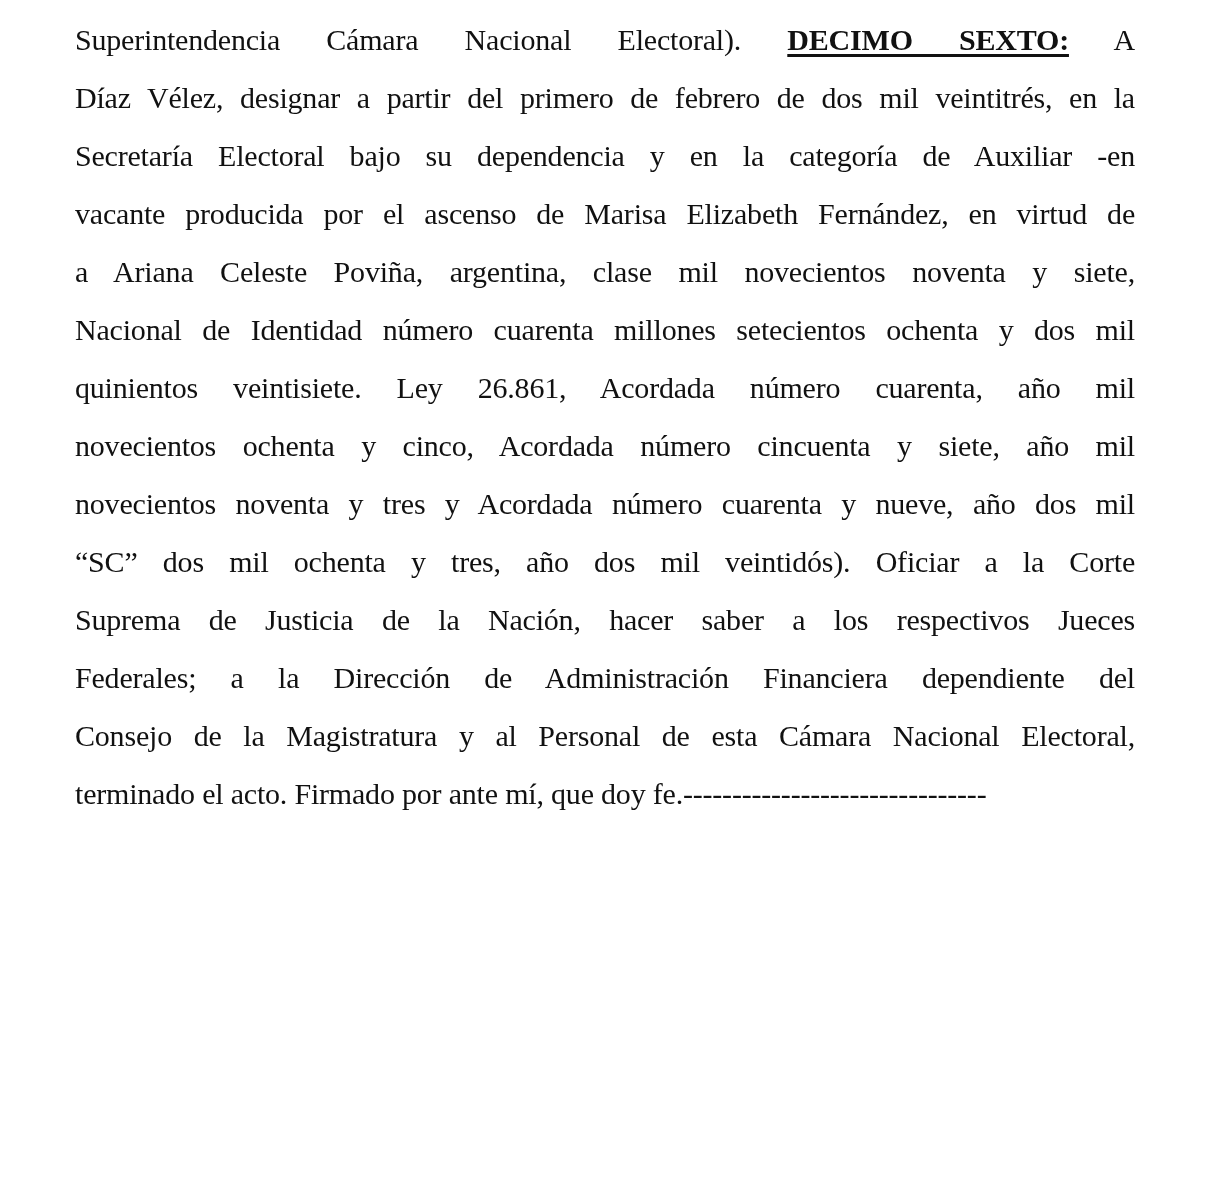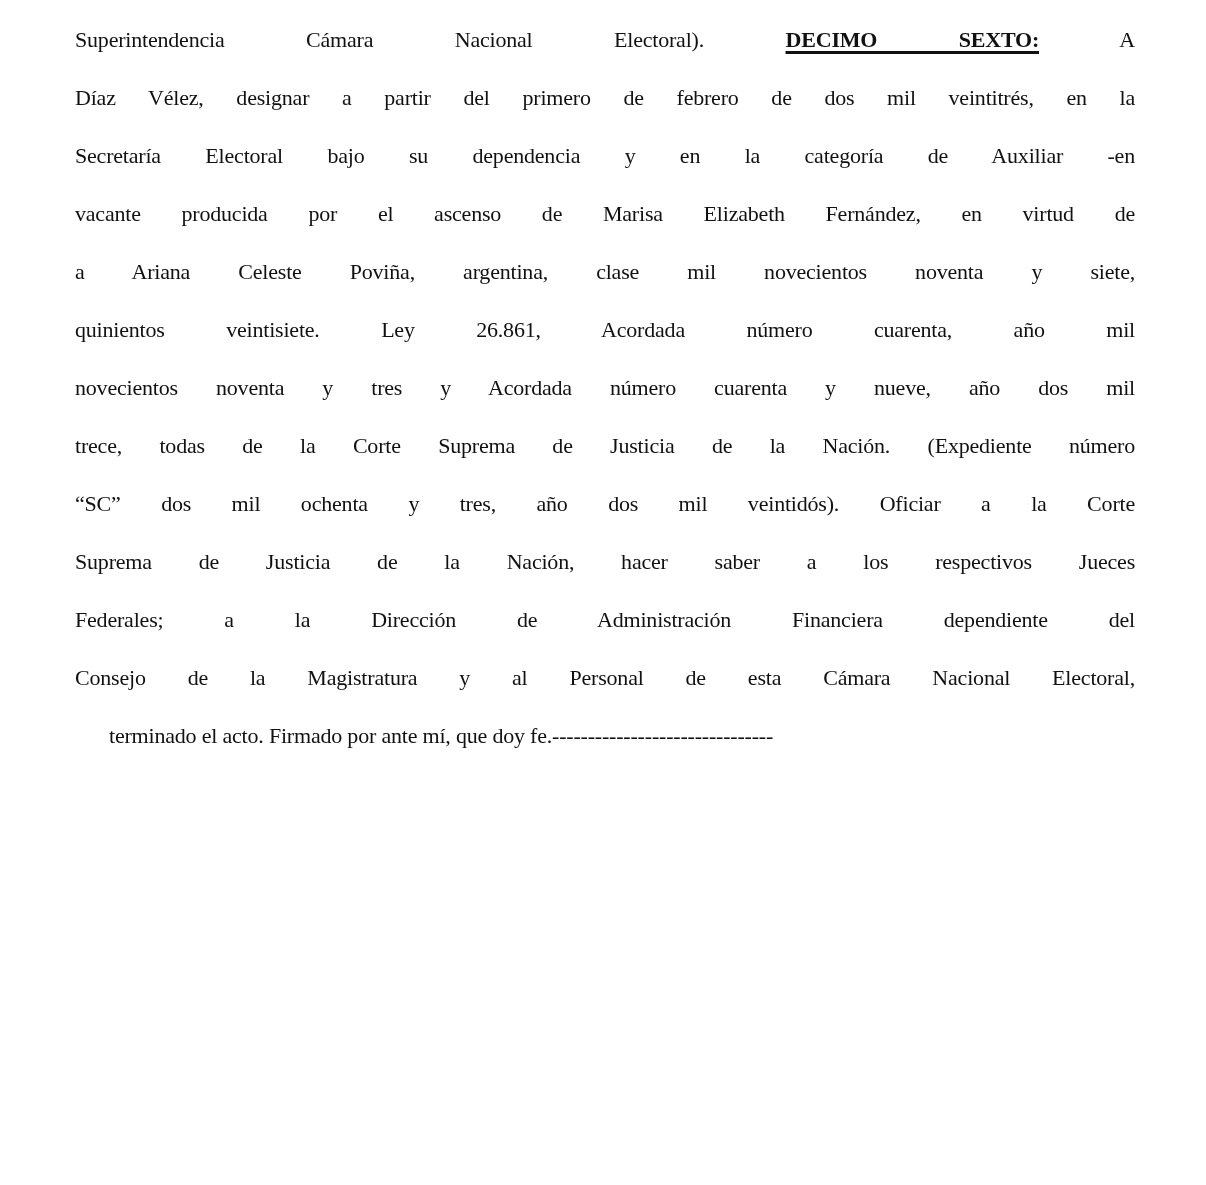--- a/index.html
+++ b/index.html
@@ -20,56 +20,56 @@
       width: 1206px;
       height: 1185px;
       background: #ffffff;
     }
     .text-block {
       position: absolute;
       left: 75px;
       top: 14px;
       width: 1060px;
       font-family: "Liberation Serif", "DejaVu Serif", serif;
-      font-size: 22px;
+      font-size: 30px;
       color: #111111;
       letter-spacing: -0.2px;
     }
     .line {
       display: block;
       height: 58px;
       line-height: 52px;
       white-space: nowrap;
       text-align: justify;
       text-align-last: justify;
     }
     .line.last {
       text-align: left;
       text-align-last: left;
-      margin-left: 34px;
     }
     .heading {
       font-weight: bold;
       text-decoration: underline;
       text-decoration-thickness: 3px;
       text-underline-offset: 4px;
     }
   </style>
 </head>
 <body>
 
 <div class="page">
   <div class="text-block">
     <span class="line"><span>Superintendencia Cámara Nacional Electoral). </span><span class="heading">DECIMO SEXTO:</span><span> A</span></span>
     <span class="line">Díaz Vélez, designar a partir del primero de febrero de dos mil veintitrés, en la</span>
     <span class="line">Secretaría Electoral bajo su dependencia y en la categoría de Auxiliar -en</span>
     <span class="line">vacante producida por el ascenso de Marisa Elizabeth Fernández, en virtud de</span>
     <span class="line">a Ariana Celeste Poviña, argentina, clase mil novecientos noventa y siete,</span>
+    <span class="line">Nacional de Identidad número cuarenta millones setecientos ochenta y dos mil</span>
     <span class="line">quinientos veintisiete. Ley 26.861, Acordada número cuarenta, año mil</span>
+    <span class="line">novecientos ochenta y cinco, Acordada número cincuenta y siete, año mil</span>
     <span class="line">novecientos noventa y tres y Acordada número cuarenta y nueve, año dos mil</span>
-    <span class="line">trece, todas de la Corte Suprema de Justicia de la Nación. (Expediente número</span>
     <span class="line">“SC” dos mil ochenta y tres, año dos mil veintidós). Oficiar a la Corte</span>
     <span class="line">Suprema de Justicia de la Nación, hacer saber a los respectivos Jueces</span>
     <span class="line">Federales; a la Dirección de Administración Financiera dependiente del</span>
     <span class="line">Consejo de la Magistratura y al Personal de esta Cámara Nacional Electoral,</span>
     <span class="line last">terminado el acto. Firmado por ante mí, que doy fe.-------------------------------</span>
   </div>
 </div>
 
 </body></html>

